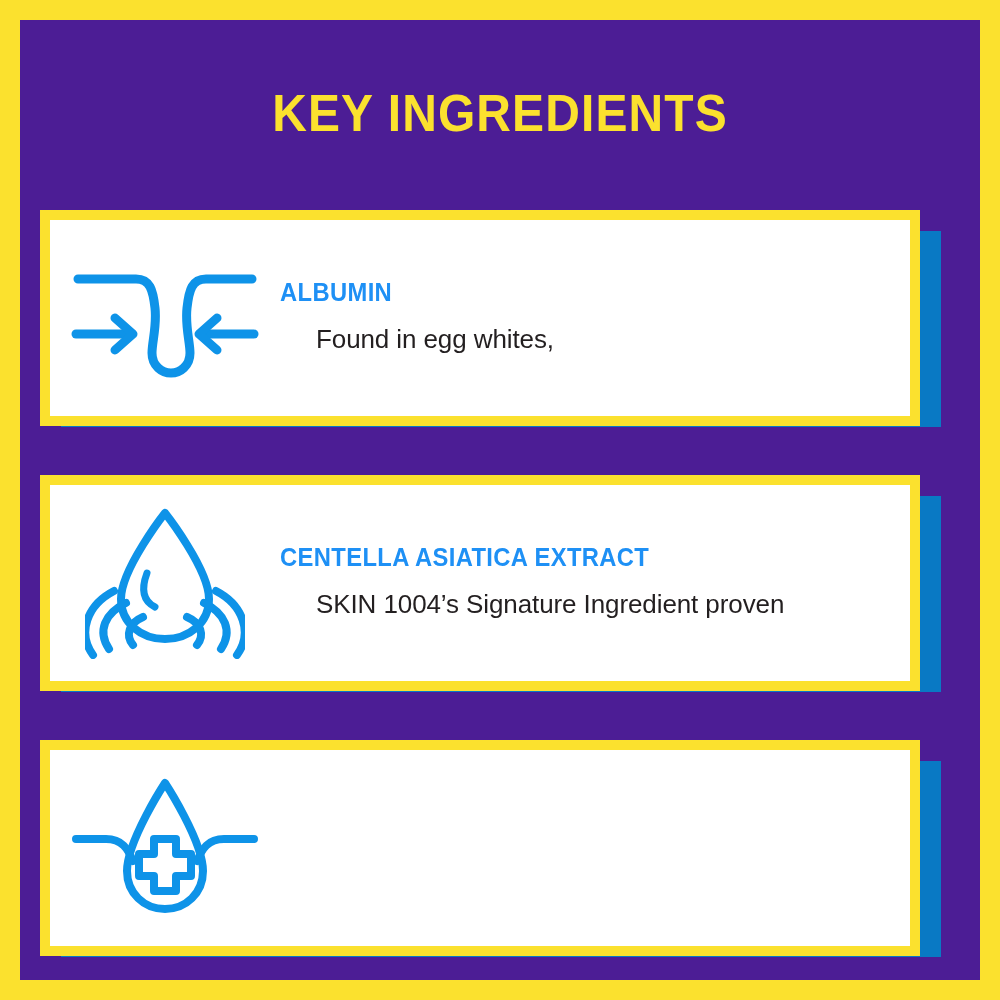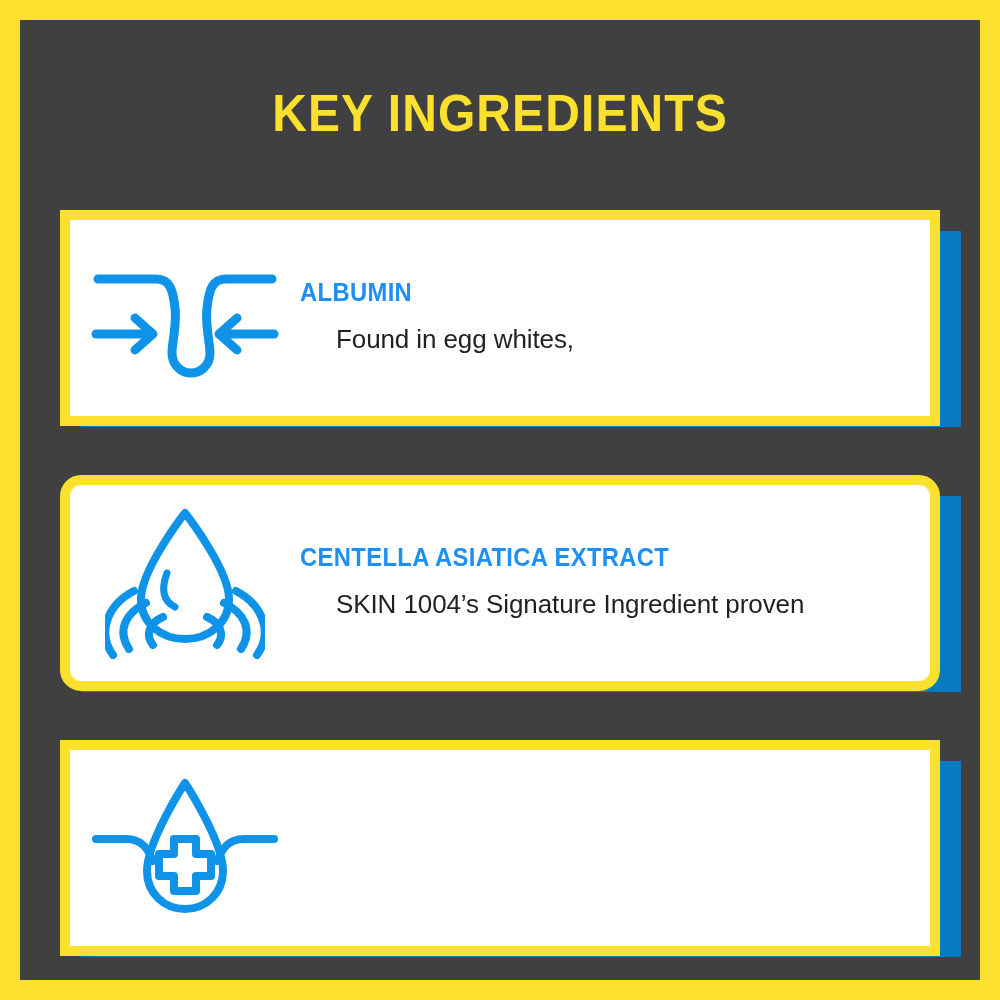--- a/index.html
+++ b/index.html
@@ -23,21 +23,21 @@
     width: 1000px;
     height: 1000px;
     background: #fbe12e;
   }
   #blue-panel {
     position: absolute;
     left: 20px;
     top: 20px;
     width: 960px;
     height: 960px;
-    background: #404040;
+    background: #4c1d95;
   }
 
   
   #title {
     position: absolute;
     left: 0;
     top: 65px;
     width: 960px;
     text-align: center;
     color: #fbe12e;
@@ -47,21 +47,21 @@
     font-stretch: condensed;
     line-height: 58px;
     transform: scaleX(0.94);
     transform-origin: center center;
     white-space: nowrap;
   }
 
   
   .card-wrap {
     position: absolute;
-    left: 40px;
+    left: 20px;
     width: 880px;
   }
   .card-shadow {
     position: absolute;
     left: 21px;
     top: 21px;
     width: 880px;
     height: 100%;
     background: #0979c4;
   }
@@ -108,21 +108,21 @@
   .ing-desc .line {
     display: block;
     white-space: nowrap;
     margin-left: 36px;
   }
 
   
   #card-1 { top: 190px; height: 196px; }
   #card-1 .card { height: 196px; }
   #card-2 { top: 455px; height: 196px; }
-  #card-2 .card { height: 196px; border-radius: 21px; }
+  #card-2 .card { height: 196px; }
   #card-3 { top: 720px; height: 196px; }
   #card-3 .card { height: 196px; }
 
   svg { display: block; }
 </style>
 </head>
 <body>
 
 <div id="poster">
   <div id="blue-panel">

